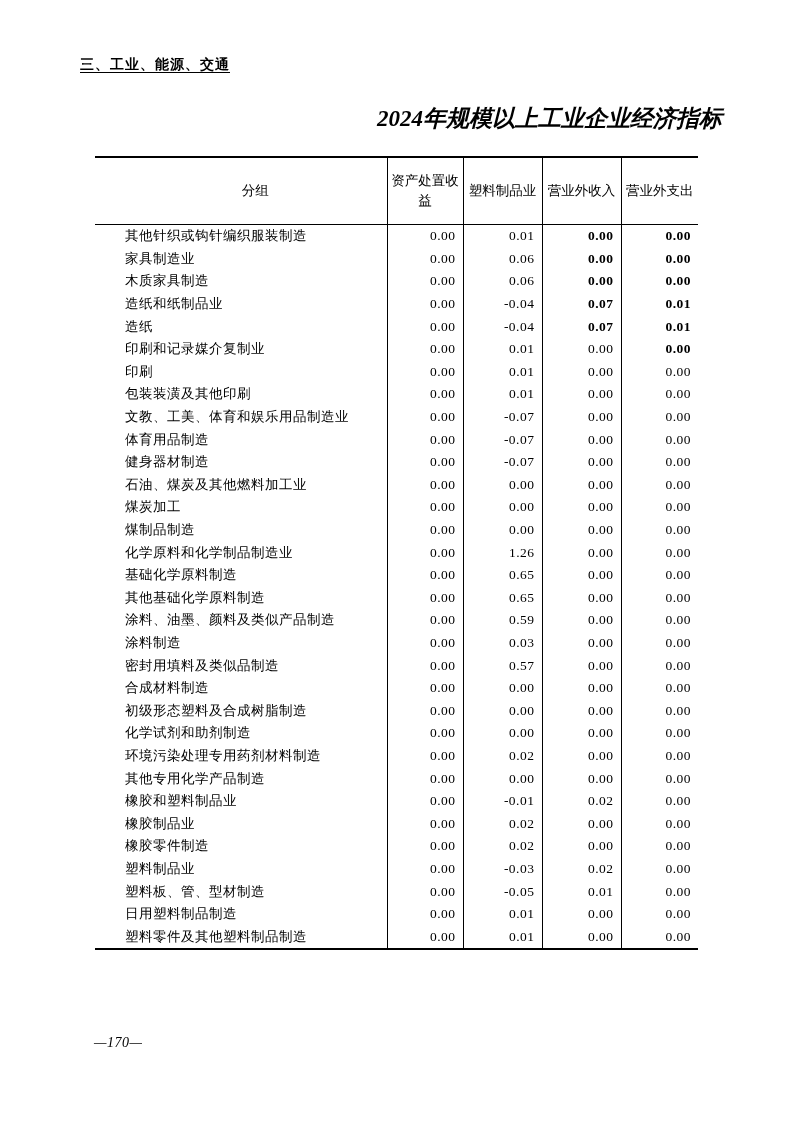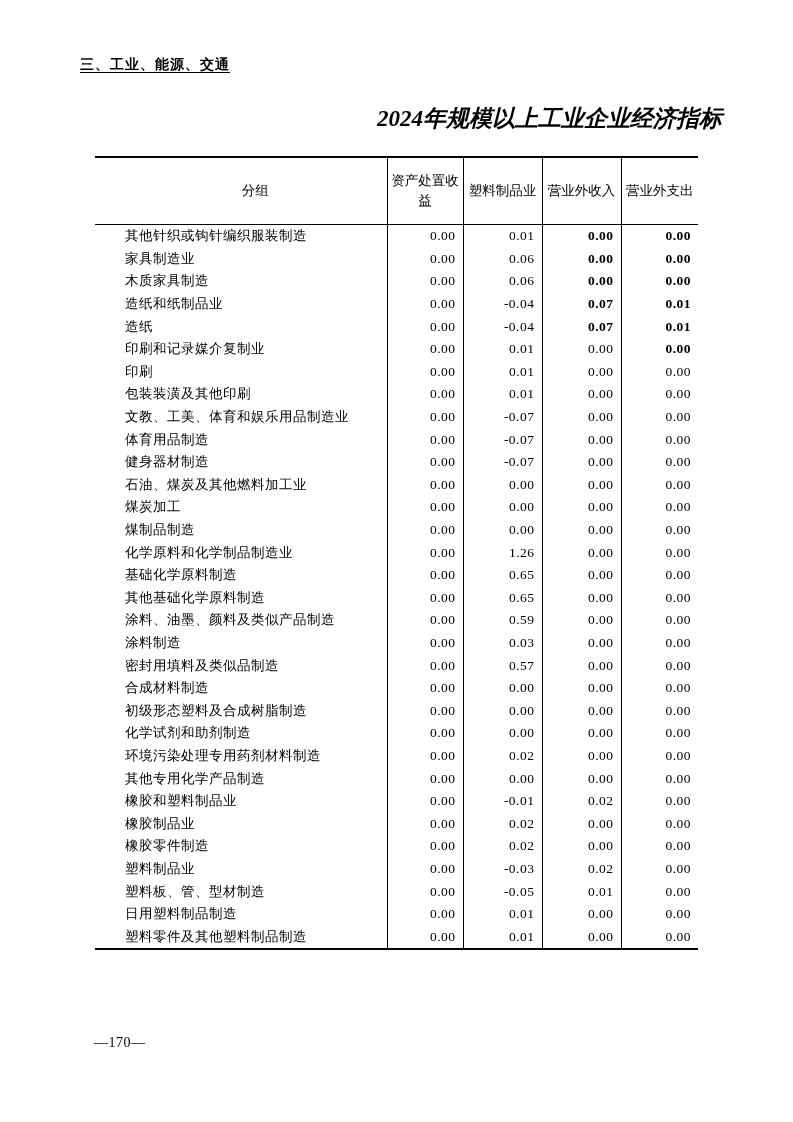--- a/index.html
+++ b/index.html
@@ -85,20 +85,21 @@
   }
   tbody td.bold {
     font-weight: bold;
   }
   .page-number {
     position: absolute;
     left: 94px;
     top: 1035px;
     font-size: 14px;
     letter-spacing: 0.5px;
+    font-style: italic;
   }
 </style>
 </head>
 <body>
 
 <div class="section-header">三、工业、能源、交通</div>
 
 <div class="doc-title">2024年规模以上工业企业经济指标</div>
 
 <table class="data-table">

